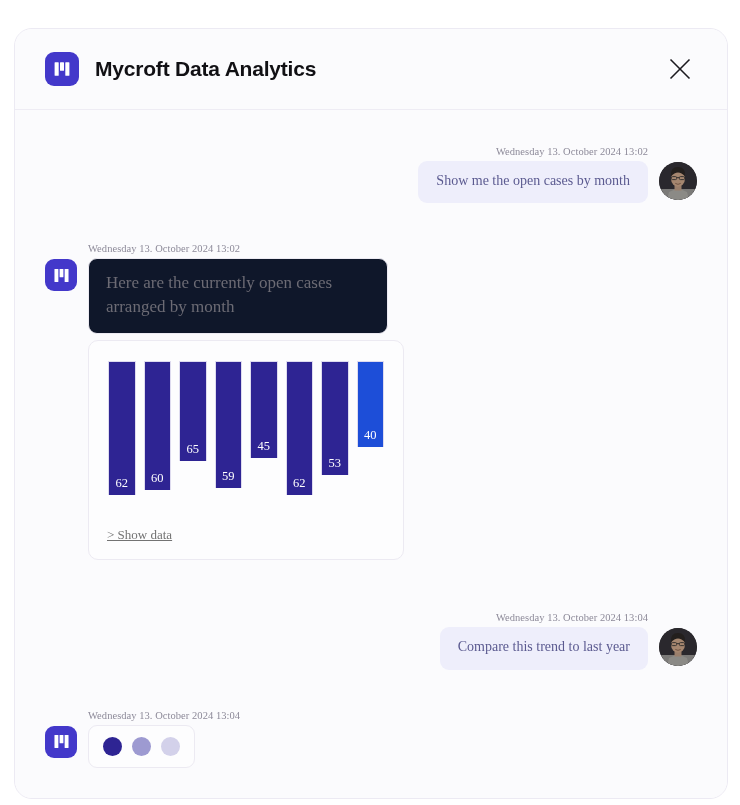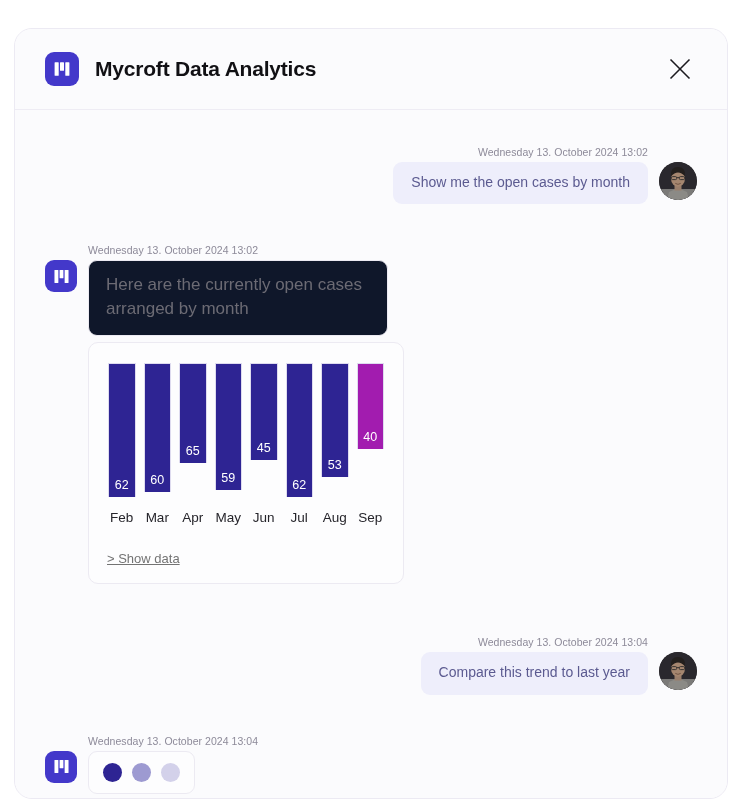--- a/index.html
+++ b/index.html
@@ -101,20 +101,21 @@
     box-sizing: border-box;
     overflow: hidden;
     background: #fbfbfd;
   }
 
   .msg-row {
     display: flex;
     align-items: flex-start;
     gap: 11px;
     margin-bottom: 18px;
+    font-family: Liberation Serif, serif;
   }
   .msg-row.from-user {
     justify-content: flex-end;
   }
   .msg-row.from-bot {
     justify-content: flex-start;
   }
 
   .msg-stack {
     display: flex;
@@ -370,34 +371,24 @@
                   <div class="bar" style="height: 134px; background: rgb(46, 36, 147);">
                     <span class="bar-value" style="color: rgb(255, 255, 255);">62</span>
                   </div>
                 </div>
                 <div class="bar-col">
                   <div class="bar" style="height: 114px; background: rgb(46, 36, 147);">
                     <span class="bar-value" style="color: rgb(255, 255, 255);">53</span>
                   </div>
                 </div>
                 <div class="bar-col">
-                  <div class="bar" style="height: 86px; background: #a21caf;">
+                  <div class="bar" style="height: 86px; background: #1d4ed8;">
                     <span class="bar-value" style="color: rgb(255, 255, 255);">40</span>
                   </div>
                 </div>
-              </div>
-            <div class="chart-axis" id="bar-axis">
-                <div class="axis-label">Feb</div>
-                <div class="axis-label">Mar</div>
-                <div class="axis-label">Apr</div>
-                <div class="axis-label">May</div>
-                <div class="axis-label">Jun</div>
-                <div class="axis-label">Jul</div>
-                <div class="axis-label">Aug</div>
-                <div class="axis-label">Sep</div>
               </div>
             <a class="show-data-link">&gt; Show data</a>
           </div>
         </div>
       </div>
 
       <div class="spacer-md"></div>
 
       <div class="msg-row from-user">
         <div class="msg-stack">

